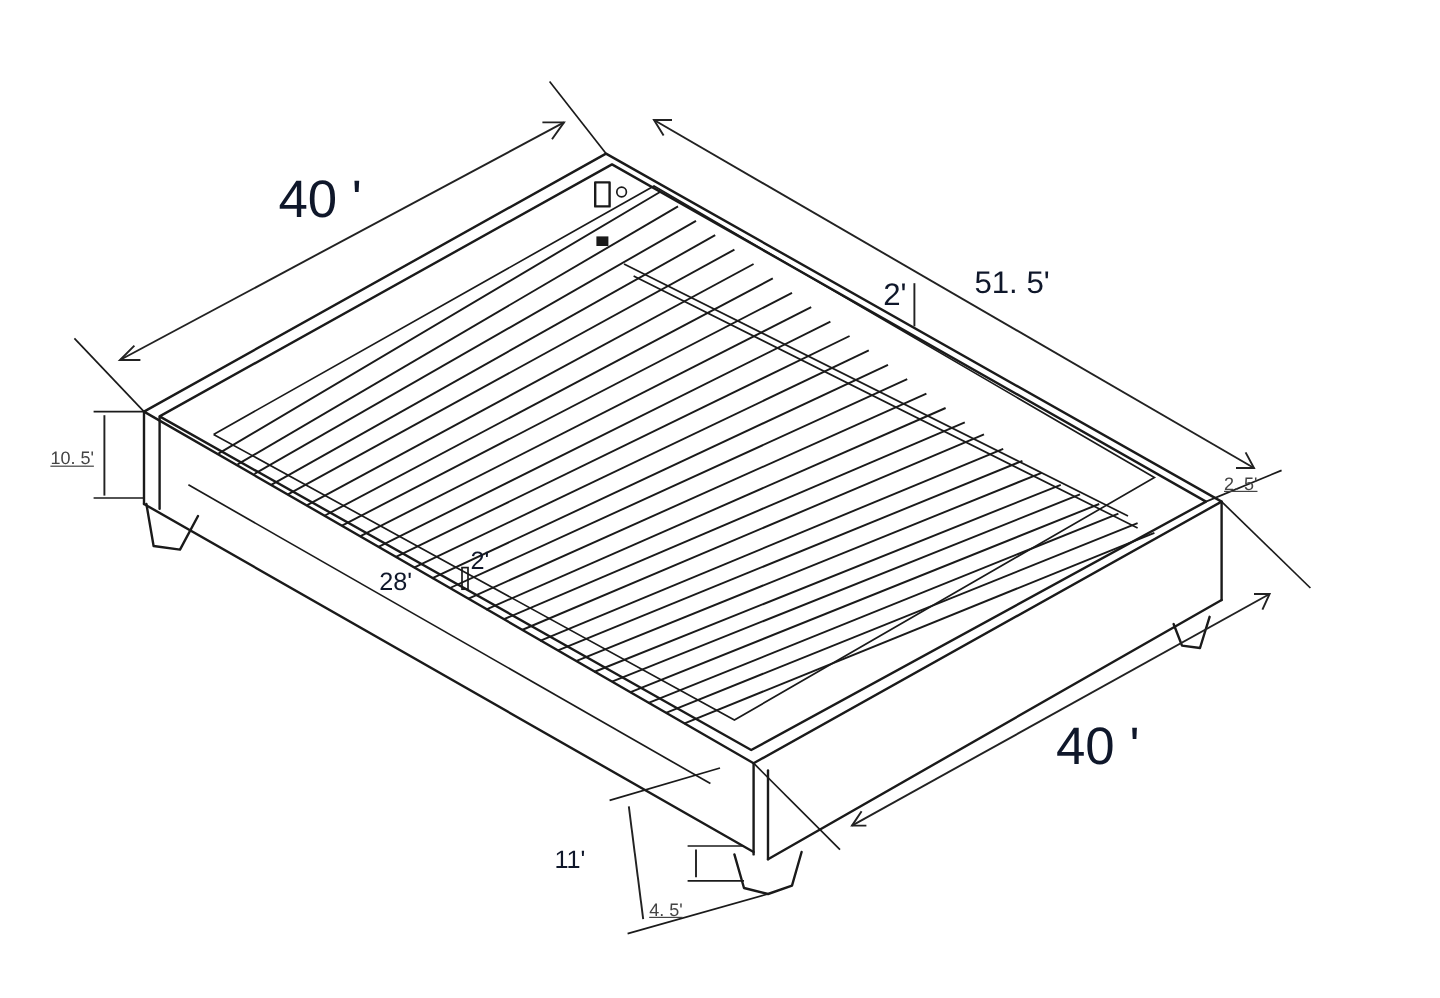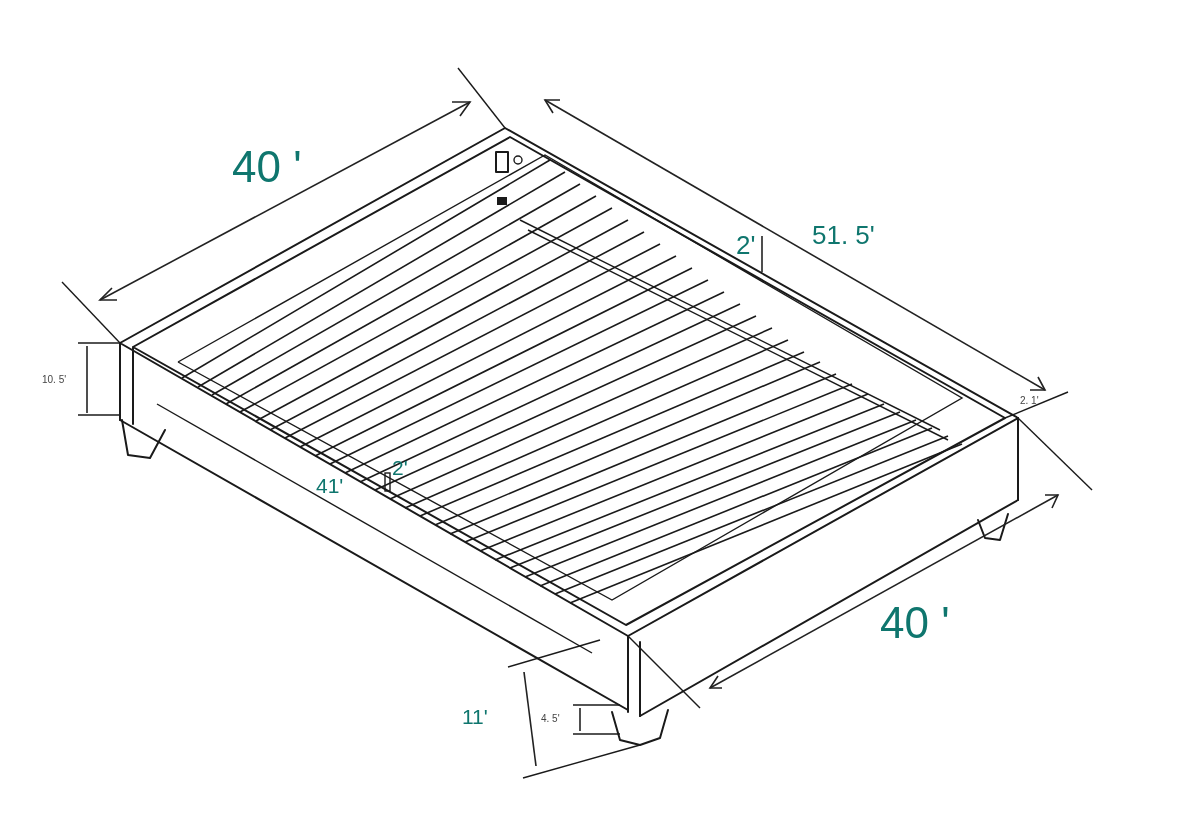--- a/index.html
+++ b/index.html
@@ -3,25 +3,25 @@
   <meta charset="utf-8">
   <style>
     html, body { margin: 0; padding: 0; background: #ffffff; }
     body { width: 1200px; height: 832px; overflow: hidden; position: relative; }
     #stage { position: absolute; left: 0; top: 0; width: 1200px; height: 832px; }
     svg { display: block; }
     .ln { stroke: #1a1a1a; stroke-width: 2; fill: none; stroke-linecap: round; stroke-linejoin: round; }
     .thin { stroke: #1a1a1a; stroke-width: 1.4; fill: none; }
     .dim { stroke: #222; stroke-width: 1.6; fill: none; }
     .slat { stroke: #1a1a1a; stroke-width: 1.6; fill: none; }
-    .lbl { position: absolute; color: #0f766e; font-family: "Liberation Sans", sans-serif; white-space: nowrap; }
+    .lbl { position: absolute; color: #0f172a; font-family: "Liberation Sans", sans-serif; white-space: nowrap; }
     .big { font-size: 44px; }
     .mid { font-size: 26px; }
     .med { font-size: 21px; }
-    .sm  { font-size: 10px; color: #444; }
+    .sm  { font-size: 15px; color: #444; text-decoration: underline; }
   </style>
 </head>
 <body>
 
 <div id="stage">
   <svg width="1200" height="832" viewBox="0 0 1200 832">
 
     <g>
 
       <polyline class="ln" points="120,343 505,128 1018,418 628,636 120,343"></polyline>
@@ -121,20 +121,20 @@
     <g>
       <rect class="ln" x="496" y="152" width="12" height="20"></rect>
       <circle class="thin" cx="518" cy="160" r="4"></circle>
       <rect x="497" y="197" width="10" height="8" fill="#1a1a1a"></rect>
     </g>
   </svg>
 
   <div class="lbl big" style="left:232px; top:142px;">40 '</div>
   <div class="lbl big" style="left:880px; top:598px;">40 '</div>
   <div class="lbl mid" style="left:812px; top:220px;">51. 5'</div>
-  <div class="lbl med" style="left:316px; top:474px;">41'</div>
+  <div class="lbl med" style="left:316px; top:474px;">28'</div>
   <div class="lbl mid" style="left:736px; top:230px;">2'</div>
   <div class="lbl med" style="left:392px; top:456px;">2'</div>
   <div class="lbl sm" style="left:42px; top:374px;">10. 5'</div>
-  <div class="lbl sm" style="left:1020px; top:395px;">2. 1'</div>
+  <div class="lbl sm" style="left:1020px; top:395px;">2. 5'</div>
   <div class="lbl med" style="left:462px; top:705px;">11'</div>
-  <div class="lbl sm" style="left:541px; top:713px;">4. 5'</div>
+  <div class="lbl sm" style="left:541px; top:750px;">4. 5'</div>
 </div>
 
 </body></html>

